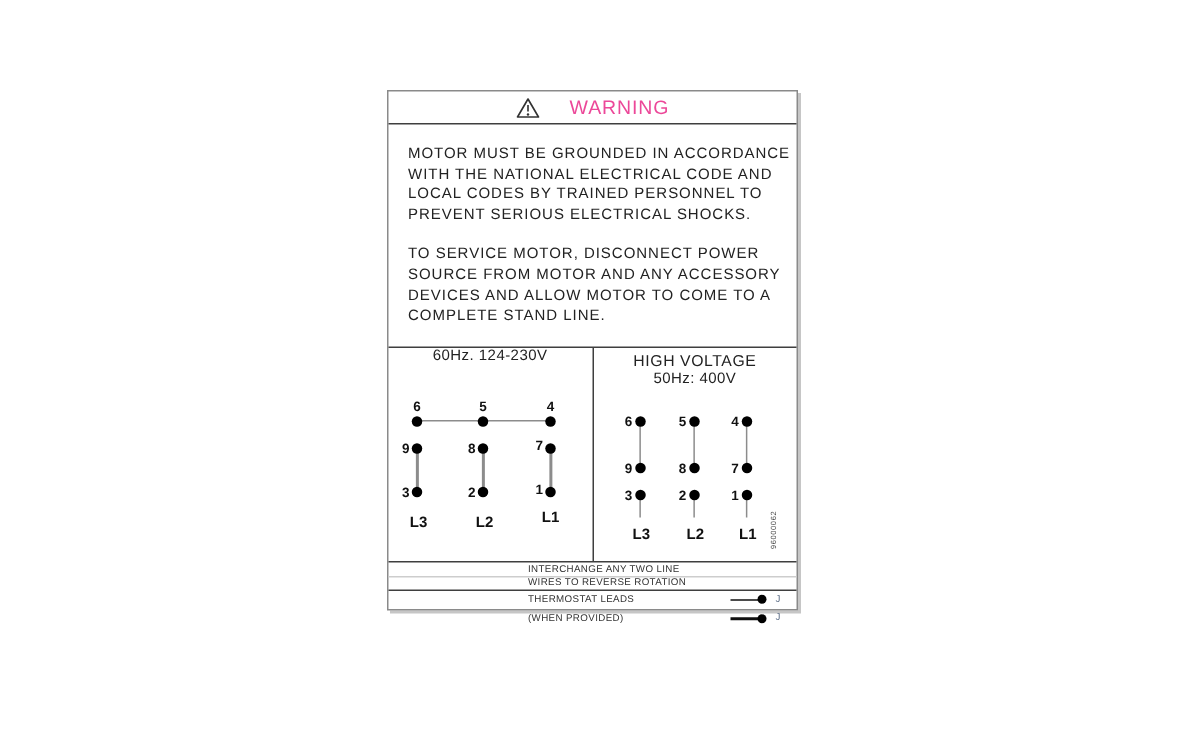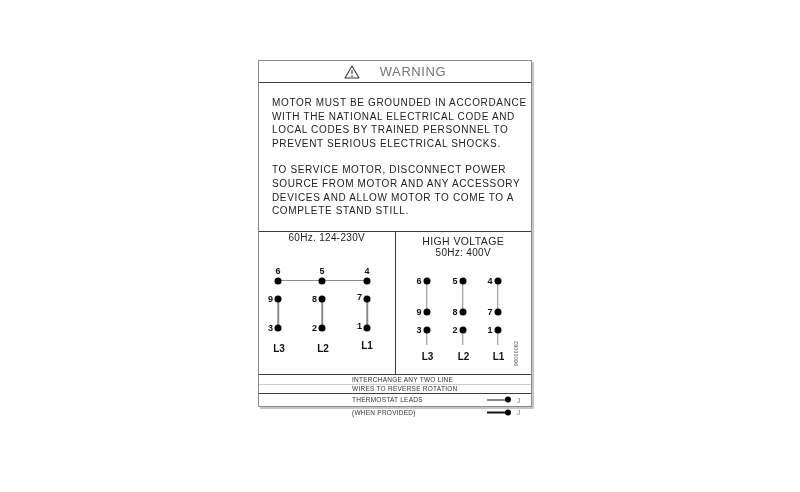--- a/index.html
+++ b/index.html
@@ -5,21 +5,21 @@
   html,body{margin:0;padding:0;background:#ffffff;}
   .canvas{position:relative;width:800px;height:492px;background:#ffffff;overflow:hidden;
           font-family:"Liberation Sans", sans-serif;color:#1f1f1f;}
   .label{position:absolute;left:258px;top:60px;width:274px;height:347px;box-sizing:border-box;
          background:#ffffff;border:1px solid #8a8a8a;box-shadow:2px 2px 0 0 #c6c6c6;
          display:flex;flex-direction:column;}
   
   .hdr{height:22px;box-sizing:border-box;border-bottom:1.5px solid #3f3f3f;
        display:flex;align-items:center;justify-content:center;flex:none;}
   .hdr svg{margin-right:20px;}
-  .hdr-title{font-size:13px;letter-spacing:0.6px;color:#737373;text-align:right;}
+  .hdr-title{font-size:13px;letter-spacing:0.6px;color:#ec4899;text-align:right;}
   
   .wtext{flex:1;padding:13px 4px 0 13px;box-sizing:border-box;}
   .wtext p{margin:0 0 13px 0;}
   .ln{display:block;font-size:10px;line-height:13.6px;letter-spacing:0.65px;
       white-space:nowrap;color:#222;}
   
   .volt{height:144px;flex:none;box-sizing:border-box;border-top:1px solid #3f3f3f;
         border-bottom:1px solid #3f3f3f;display:flex;}
   .vcol{flex:1;position:relative;box-sizing:border-box;}
   .vcol.lv{border-right:1px solid #3f3f3f;}
@@ -69,21 +69,21 @@
       <p>
         <span class="ln">MOTOR MUST BE GROUNDED IN ACCORDANCE</span>
         <span class="ln">WITH THE NATIONAL ELECTRICAL CODE AND</span>
         <span class="ln">LOCAL CODES BY TRAINED PERSONNEL TO</span>
         <span class="ln">PREVENT SERIOUS ELECTRICAL SHOCKS.</span>
       </p>
       <p>
         <span class="ln">TO SERVICE MOTOR, DISCONNECT POWER</span>
         <span class="ln">SOURCE FROM MOTOR AND ANY ACCESSORY</span>
         <span class="ln">DEVICES AND ALLOW MOTOR TO COME TO A</span>
-        <span class="ln">COMPLETE STAND STILL.</span>
+        <span class="ln">COMPLETE STAND LINE.</span>
       </p>
     </div>
 
     <div class="volt">
 
       <div class="vcol lv">
         <div class="vsub">60Hz. 124-230V</div>
 
         <div class="hline" style="left:19px;top:48px;width:89px;"></div>
         <div class="vline" style="left:19px;top:67px;height:29px;"></div>

